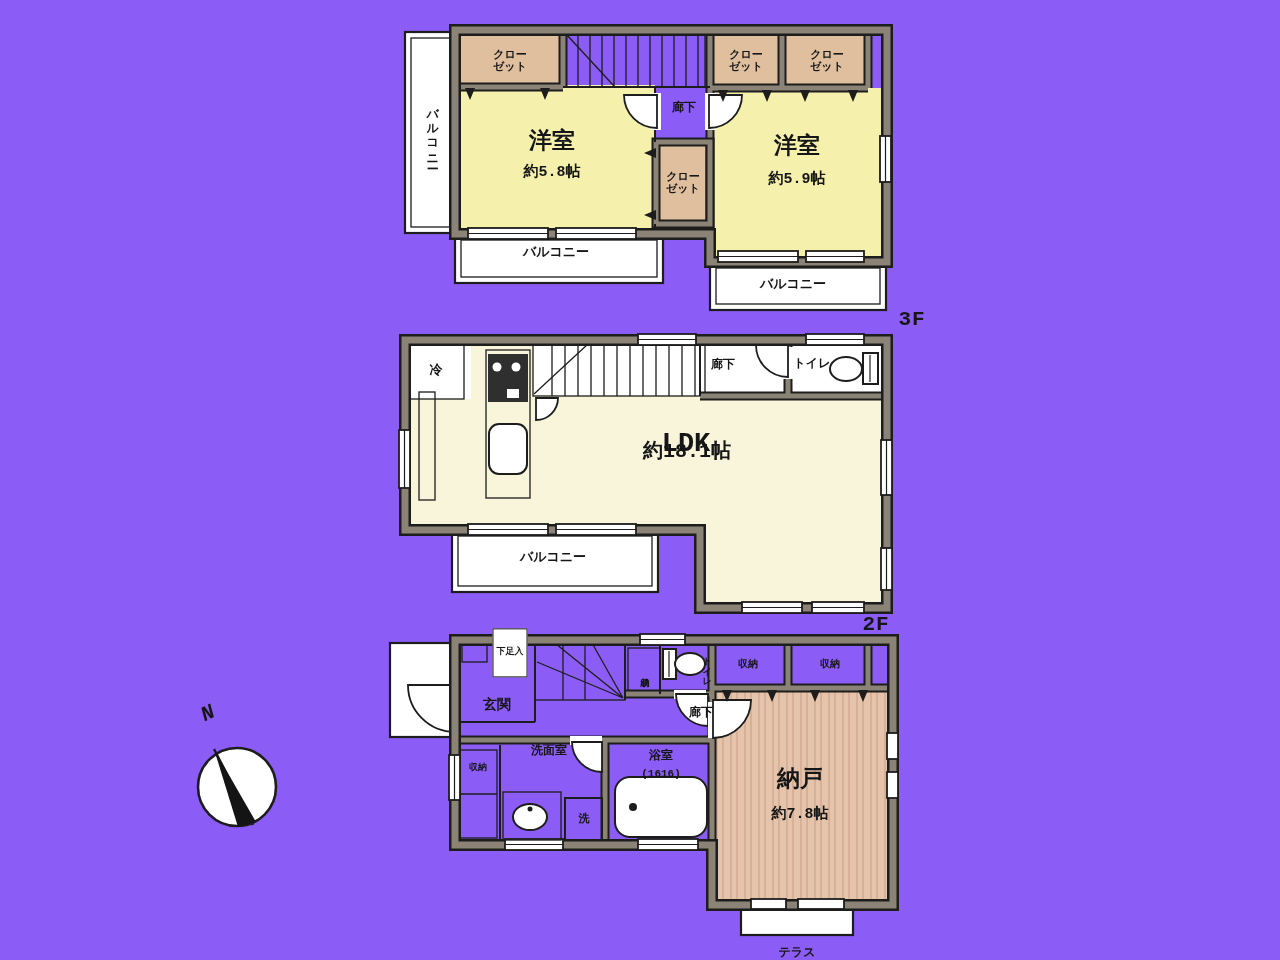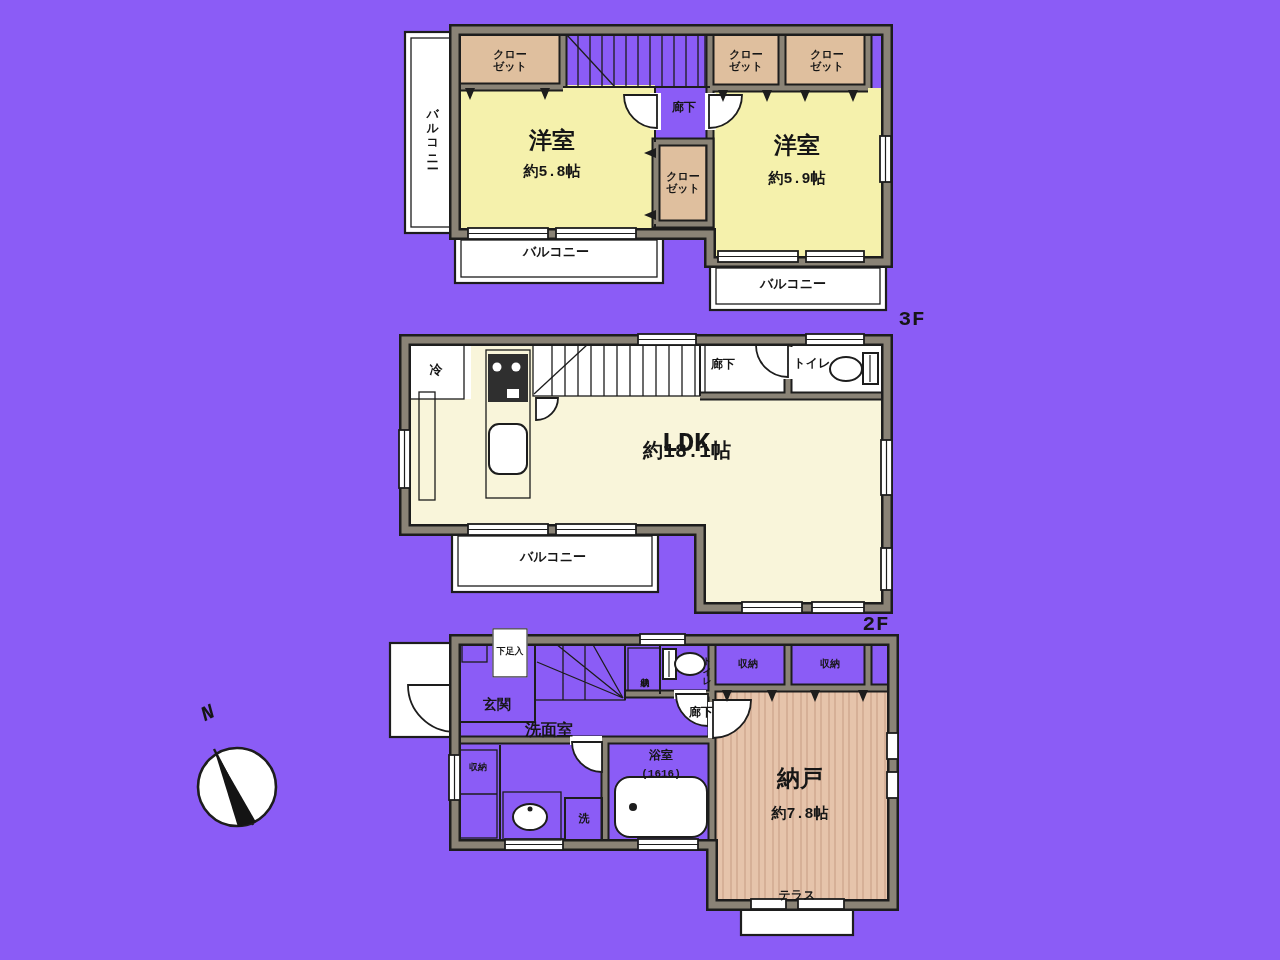--- a/index.html
+++ b/index.html
@@ -267,21 +267,21 @@
 <div class="lbl boxed" style="left:510px;top:653px;font-size:9px;">下足入</div>
 <div class="lbl" style="left:497px;top:706px;font-size:14px;">玄関</div>
 <div class="lbl vert" style="left:644px;top:671px;font-size:9px;letter-spacing:0;">収納</div>
 <div class="lbl vert" style="left:706px;top:666px;font-size:9px;letter-spacing:0;">トイレ</div>
 <div class="lbl" style="left:701px;top:714px;font-size:12px;">廊下</div>
 <div class="lbl" style="left:748px;top:665px;font-size:10px;">収納</div>
 <div class="lbl" style="left:830px;top:665px;font-size:10px;">収納</div>
 <div class="lbl" style="left:800px;top:781px;font-size:23px;">納戸</div>
 <div class="lbl" style="left:800px;top:815px;font-size:15px;">約7.8帖</div>
 <div class="lbl" style="left:478px;top:768px;font-size:9px;">収納</div>
-<div class="lbl" style="left:549px;top:732px;font-size:16px;">洗面室</div>
+<div class="lbl" style="left:549px;top:752px;font-size:12px;">洗面室</div>
 <div class="lbl" style="left:584px;top:819px;font-size:11px;">洗</div>
 <div class="lbl" style="left:661px;top:757px;font-size:12px;text-align:right;">浴室</div>
 <div class="lbl" style="left:661px;top:774px;font-size:11px;">(1616)</div>
-<div class="lbl" style="left:797px;top:897px;font-size:12px;">テラス</div>
+<div class="lbl" style="left:797px;top:954px;font-size:12px;">テラス</div>
 <div class="lbl floor-tag" style="left:876px;top:976px;text-align:center;">1F</div>
 <div class="lbl compass-n" style="left:208px;top:714px;">N</div>
 
 </div>
 
 </body></html>

